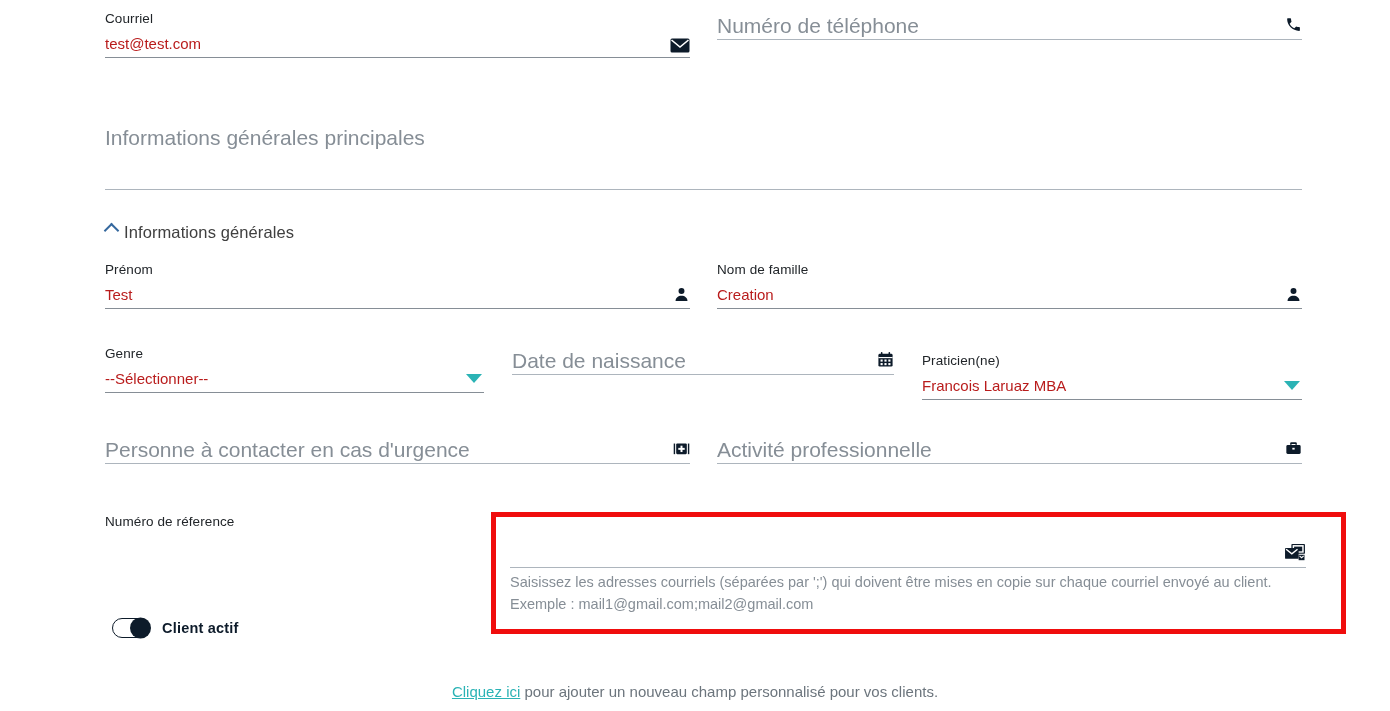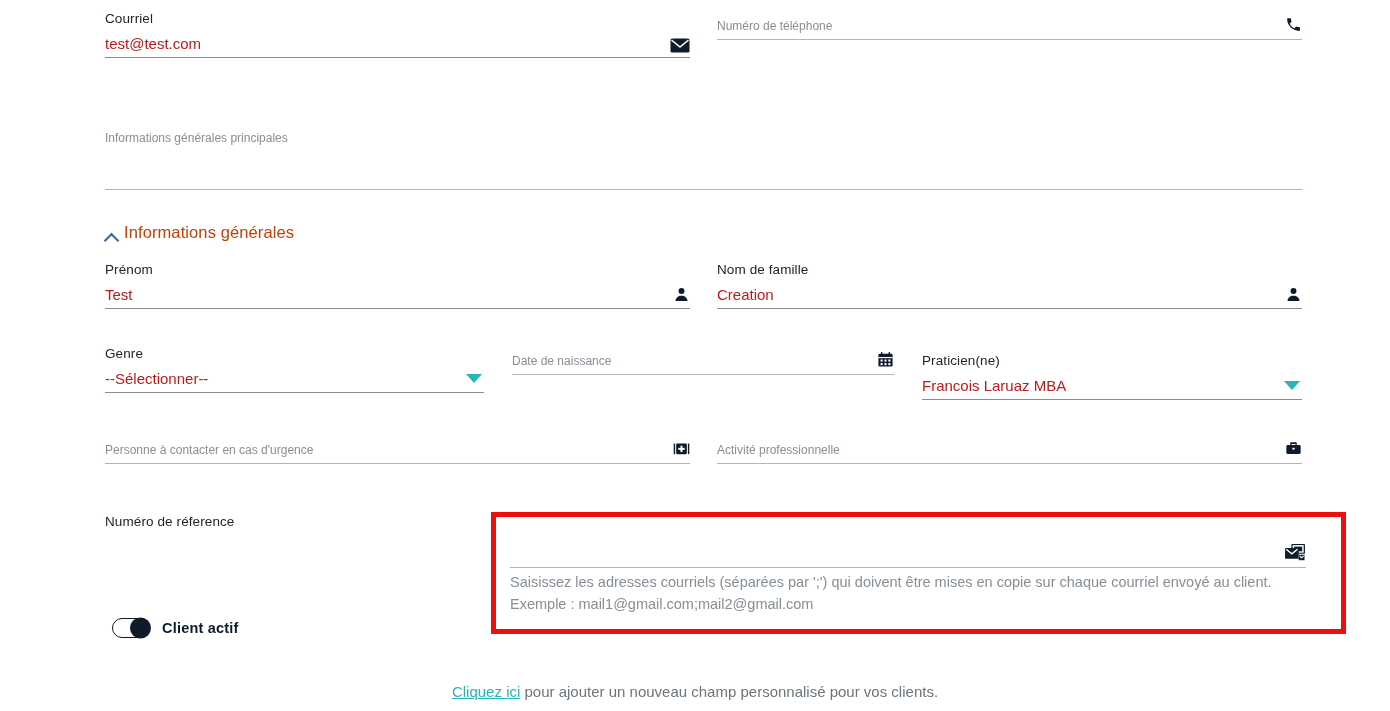--- a/index.html
+++ b/index.html
@@ -43,21 +43,21 @@
   }
   .field-line.thin { border-bottom: 1px solid #adb5bd; }
   .field-value {
     font-size: 15px;
     color: #b91c1c;
     line-height: 20px;
     padding-bottom: 3px;
     white-space: nowrap;
   }
   .field-placeholder {
-    font-size: 12px;
+    font-size: 21px;
     color: #868e96;
     line-height: 20px;
     padding-bottom: 3px;
     white-space: nowrap;
   }
   .field-icon {
     position: absolute;
     right: 0;
     bottom: 4px;
     color: #0d1b2a;
@@ -75,23 +75,23 @@
     height: 0;
     border-left: 8px solid transparent;
     border-right: 8px solid transparent;
     border-top: 9px solid #2bb3b5;
   }
 
   
   .section-header {
     position: absolute;
     display: flex;
-    align-items: flex-end;
+    align-items: flex-start;
     gap: 6px;
-    color: #c2410c;
+    color: #404040;
     font-size: 16.5px;
     letter-spacing: 0.1px;
   }
   .chevron-up {
     width: 13px;
     height: 9px;
     position: relative;
   }
   .chevron-up::before {
     content: "";

